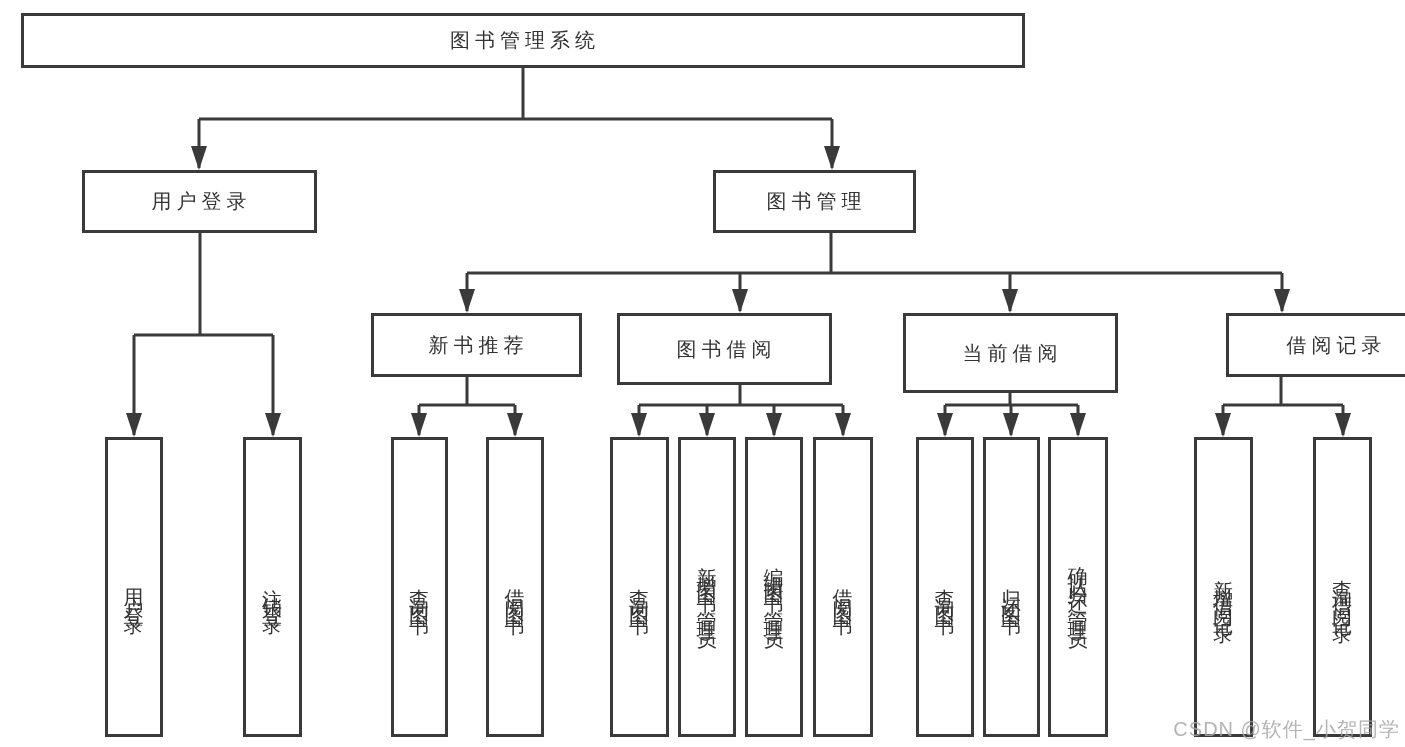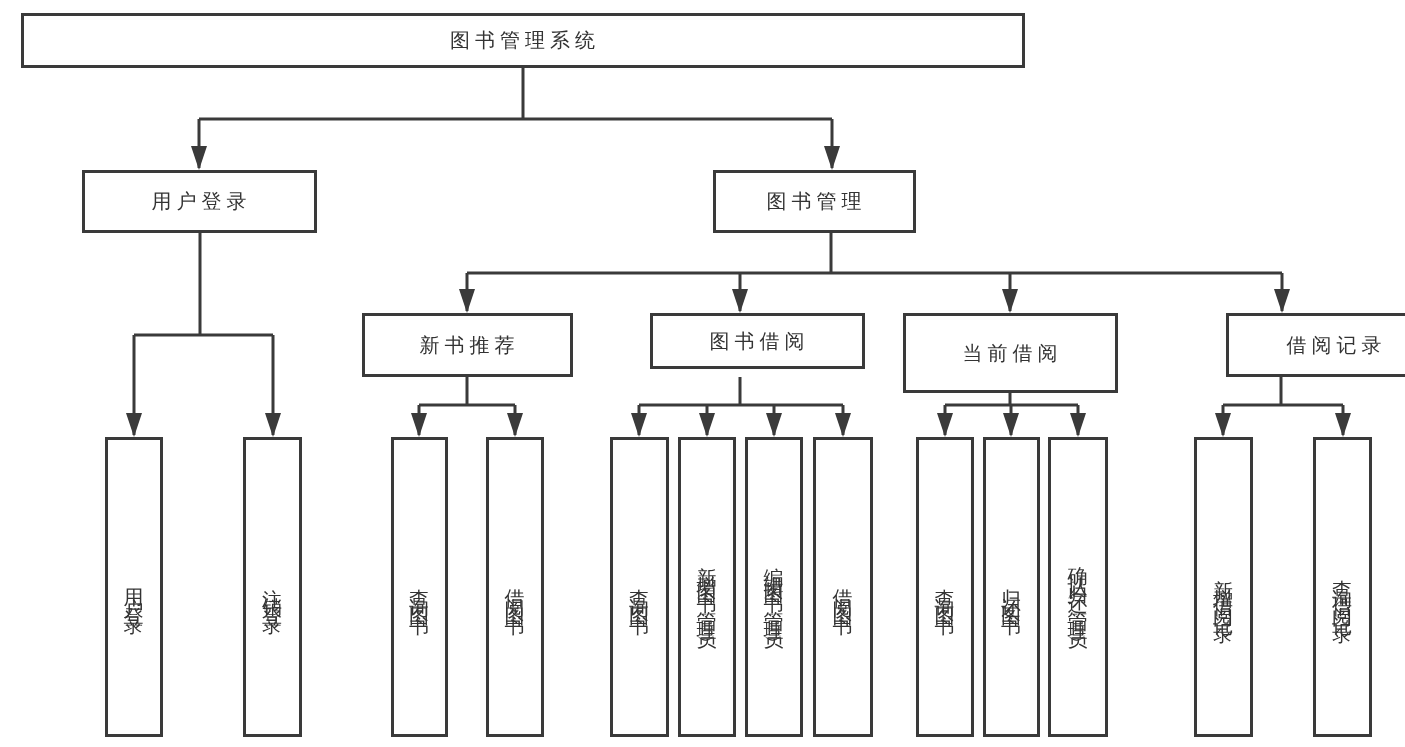--- a/index.html
+++ b/index.html
@@ -89,24 +89,24 @@
     <span>图书管理系统</span>
   </div>
 
   <div class="box hbox" style="left:82px; top:170px; width:235px; height:63px">
     <span>用户登录</span>
   </div>
   <div class="box hbox" style="left:713px; top:170px; width:203px; height:63px">
     <span>图书管理</span>
   </div>
 
-  <div class="box hbox" style="left:362px; top:313px; width:211px; height:64px">
+  <div class="box hbox" style="left:371px; top:313px; width:211px; height:64px">
     <span>新书推荐</span>
   </div>
-  <div class="box hbox" style="left:650px; top:313px; width:215px; height:56px">
+  <div class="box hbox" style="left:617px; top:313px; width:215px; height:72px">
     <span>图书借阅</span>
   </div>
   <div class="box hbox" style="left:903px; top:313px; width:215px; height:80px">
     <span>当前借阅</span>
   </div>
   <div class="box hbox" style="left:1226px; top:313px; width:217px; height:64px">
     <span>借阅记录</span>
   </div>
 
   <div class="box vbox" style="left:105px; top:437px; width:58px; height:300px">
@@ -146,14 +146,15 @@
     <span>确认归还（管理员）</span>
   </div>
 
   <div class="box vbox" style="left:1194px; top:437px; width:59px; height:300px">
     <span>新增借阅记录</span>
   </div>
   <div class="box vbox" style="left:1313px; top:437px; width:59px; height:300px">
     <span>查询借阅记录</span>
   </div>
 
+  <div class="watermark">CSDN @软件_小贺同学</div>
 
 </div>
 
 </body></html>

